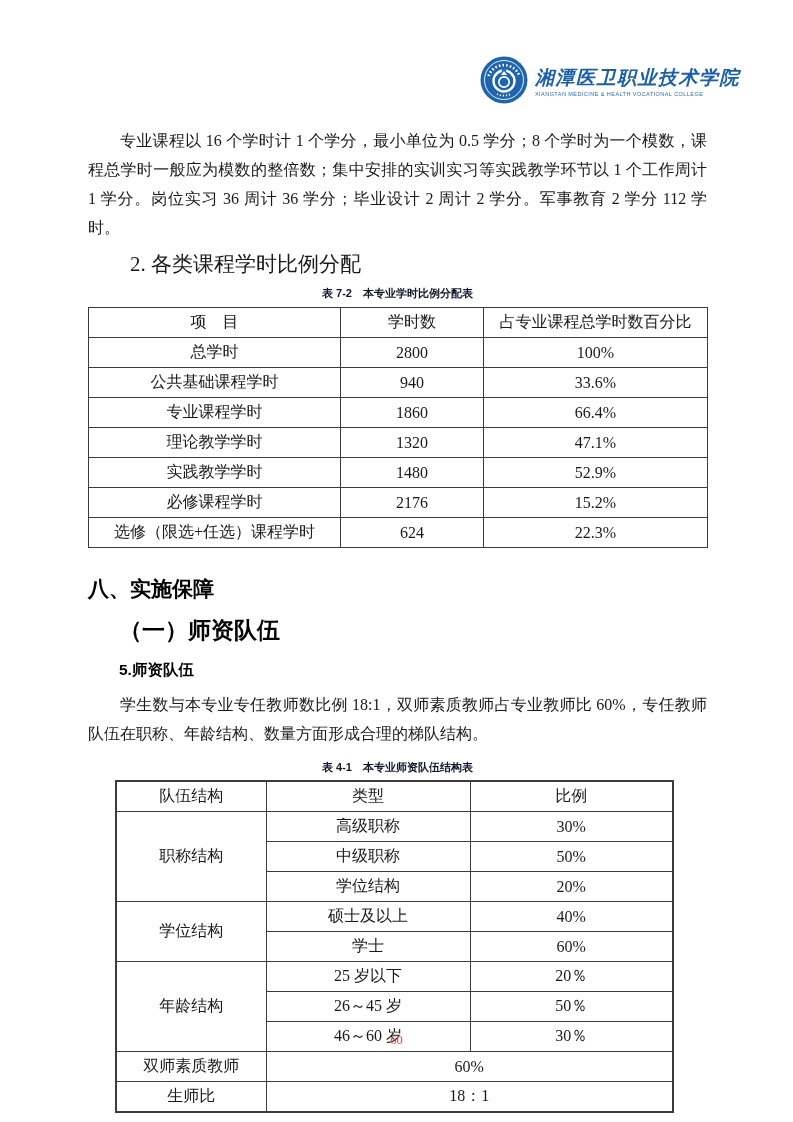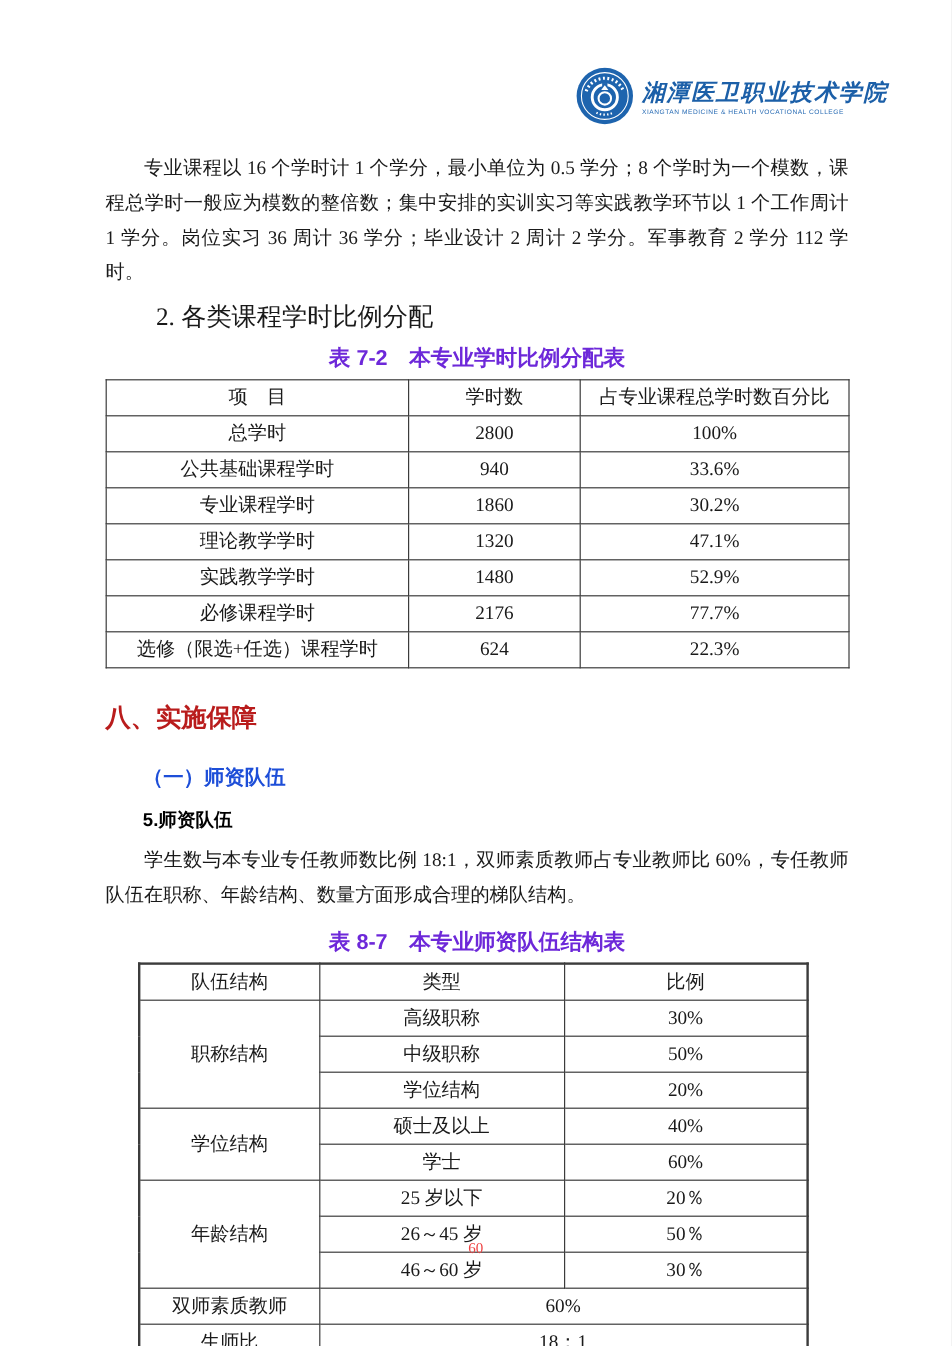--- a/index.html
+++ b/index.html
@@ -60,23 +60,23 @@
     font-size: 21px;
     line-height: 29px;
     text-indent: 2em;
     margin-top: 8px;
   }
 
   
   .tbl-title {
     font-family: "Liberation Sans", sans-serif;
     font-weight: bold;
-    font-size: 18px;
+    font-size: 11px;
     text-align: center;
-    color: #6d28d9;
+    color: #0f172a;
   }
   .tbl-title-72 { margin-top: 7px; }
   .tbl-title-81 { margin-top: 12px; }
 
   table { border-collapse: collapse; table-layout: fixed; }
   td, th {
     border: 1px solid #3c3c3c;
     text-align: center;
     vertical-align: middle;
     font-size: 16px;
@@ -89,29 +89,29 @@
   .tbl-72 td, .tbl-72 th { height: 28px; }
 
   .tbl-81 { width: 557px; margin-top: 5px; margin-left: 27px; border: 2px solid #3c3c3c; }
   .tbl-81 td, .tbl-81 th { height: 26px; }
 
   
   .h1 {
     font-family: "Liberation Sans", sans-serif;
     font-weight: bold;
     font-size: 21px;
-    color: #b91c1c;
+    color: #000000;
     margin-top: 27px;
   }
   .h2 {
     font-family: "Liberation Sans", sans-serif;
     font-weight: bold;
-    font-size: 17px;
-    color: #1d4ed8;
-    margin-top: 24px;
+    font-size: 23px;
+    color: #000000;
+    margin-top: 12px;
     padding-left: 31px;
   }
   .h3 {
     font-family: "Liberation Sans", sans-serif;
     font-weight: bold;
     font-size: 15.5px;
     color: #000;
     margin-top: 14px;
     padding-left: 31px;
   }
@@ -181,52 +181,52 @@
             <td>100%</td>
           </tr>
           <tr>
             <td>公共基础课程学时</td>
             <td>940</td>
             <td>33.6%</td>
           </tr>
           <tr>
             <td>专业课程学时</td>
             <td>1860</td>
-            <td>30.2%</td>
+            <td>66.4%</td>
           </tr>
           <tr>
             <td>理论教学学时</td>
             <td>1320</td>
             <td>47.1%</td>
           </tr>
           <tr>
             <td>实践教学学时</td>
             <td>1480</td>
             <td>52.9%</td>
           </tr>
           <tr>
             <td>必修课程学时</td>
             <td>2176</td>
-            <td>77.7%</td>
+            <td>15.2%</td>
           </tr>
           <tr>
             <td>选修（限选+任选）课程学时</td>
             <td>624</td>
             <td>22.3%</td>
           </tr>
         </tbody>
     </table>
 
     <h2 class="h1">八、实施保障</h2>
     <h3 class="h2">（一）师资队伍</h3>
     <h4 class="h3">5.师资队伍</h4>
 
     <p class="para para-2">学生数与本专业专任教师数比例 18:1，双师素质教师占专业教师比 60%，专任教师队伍在职称、年龄结构、数量方面形成合理的梯队结构。</p>
 
-    <p class="tbl-title tbl-title-81">表 8-7　本专业师资队伍结构表</p>
+    <p class="tbl-title tbl-title-81">表 4-1　本专业师资队伍结构表</p>
     <table class="tbl-81">
       <colgroup>
           <col style="width:150px">
           <col style="width:204px">
           <col style="width:203px">
         </colgroup>
       <thead>
         <tr>
           <th>队伍结构</th>
           <th>类型</th>

